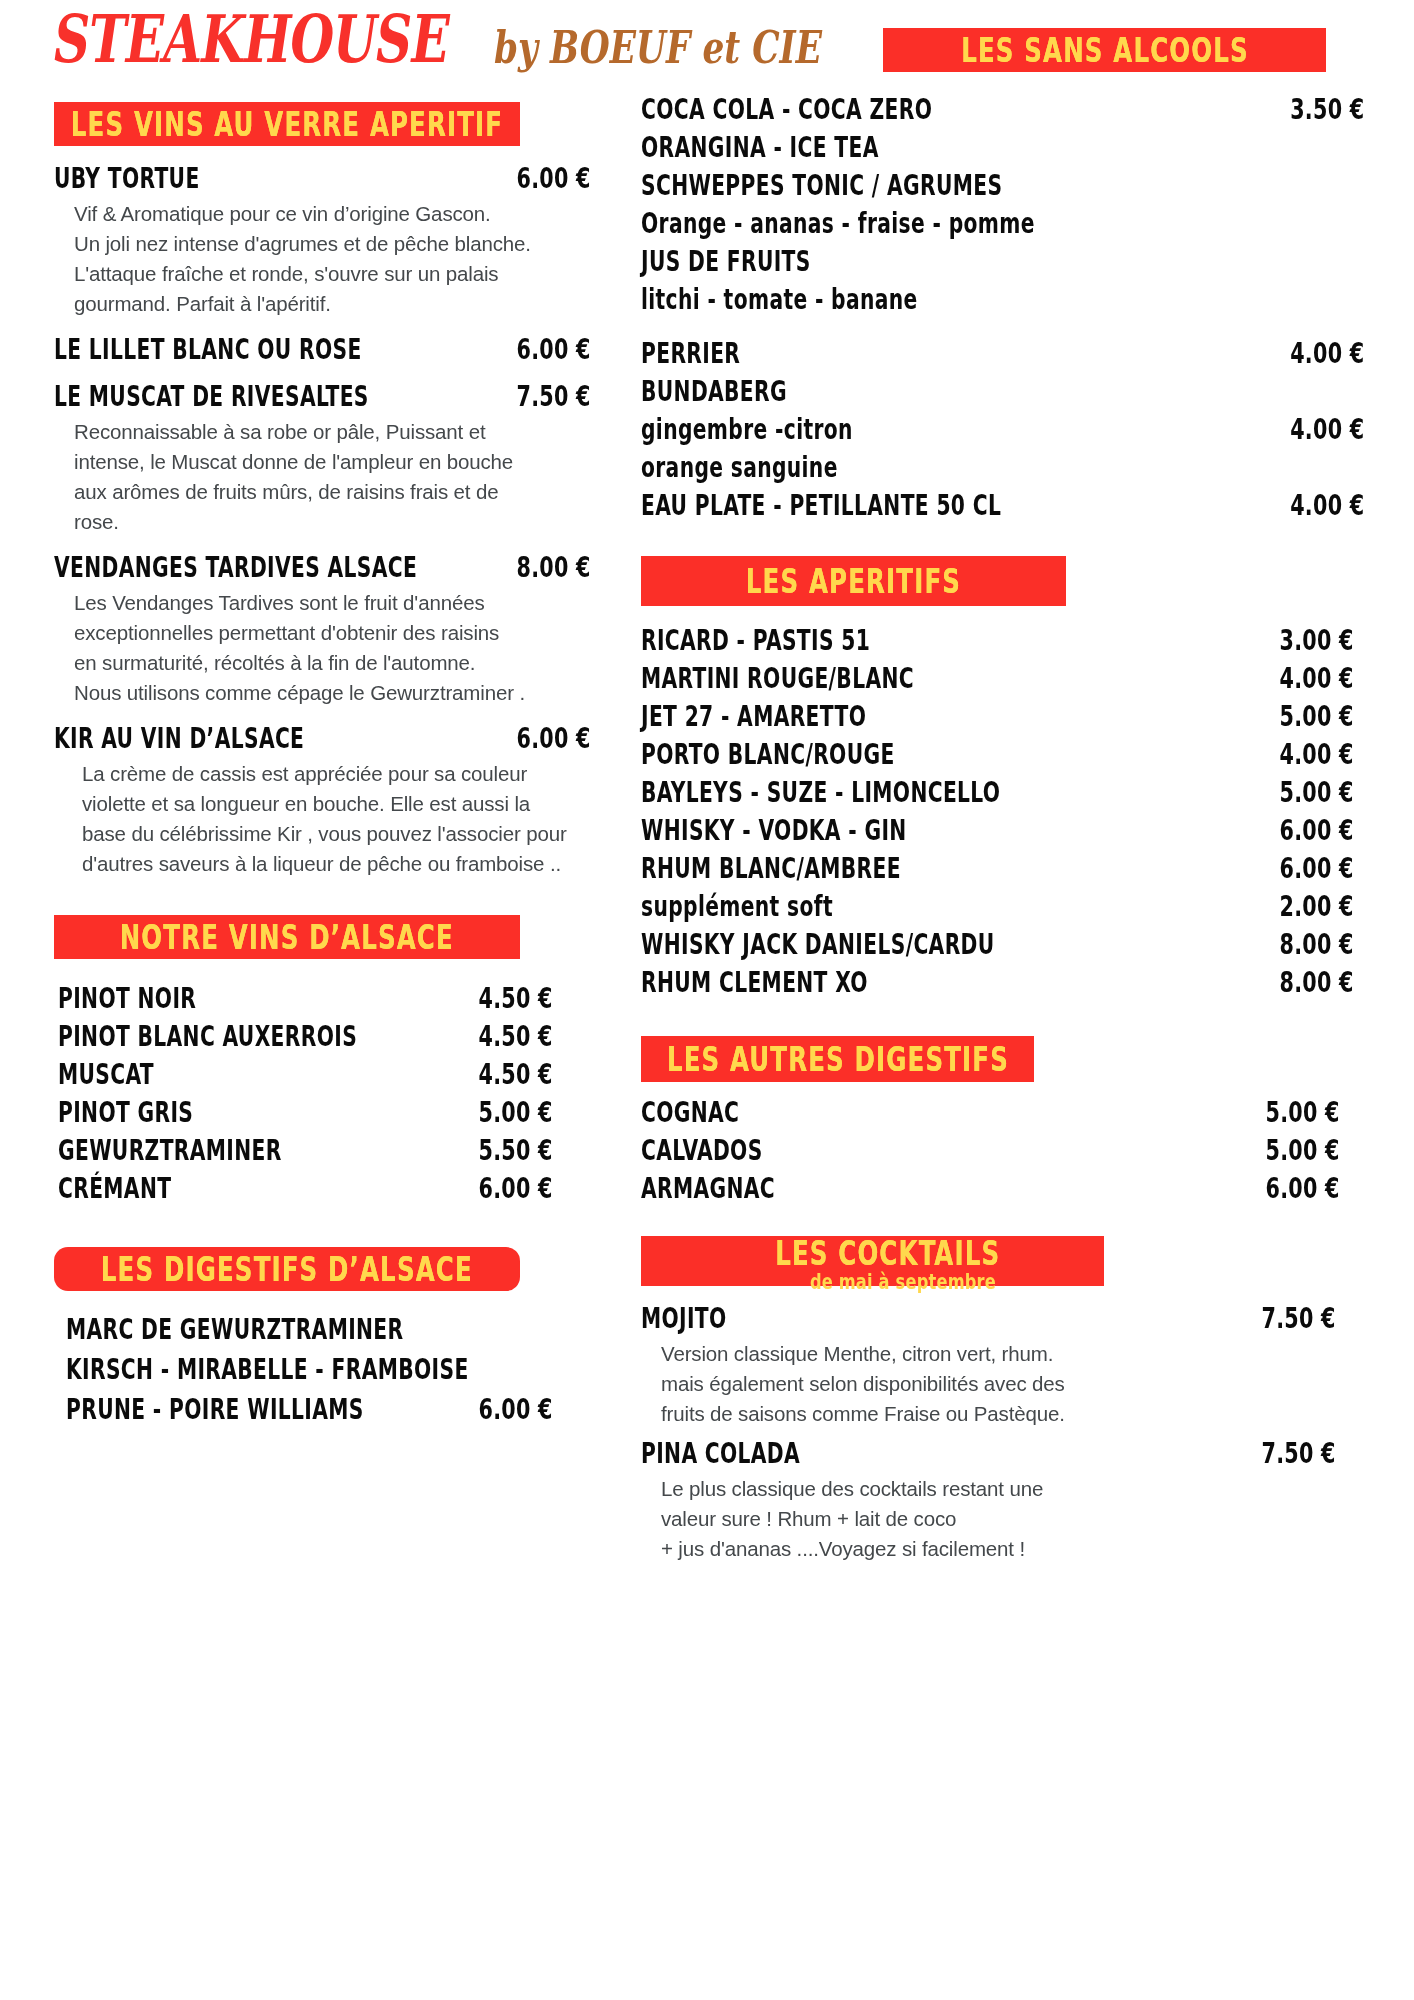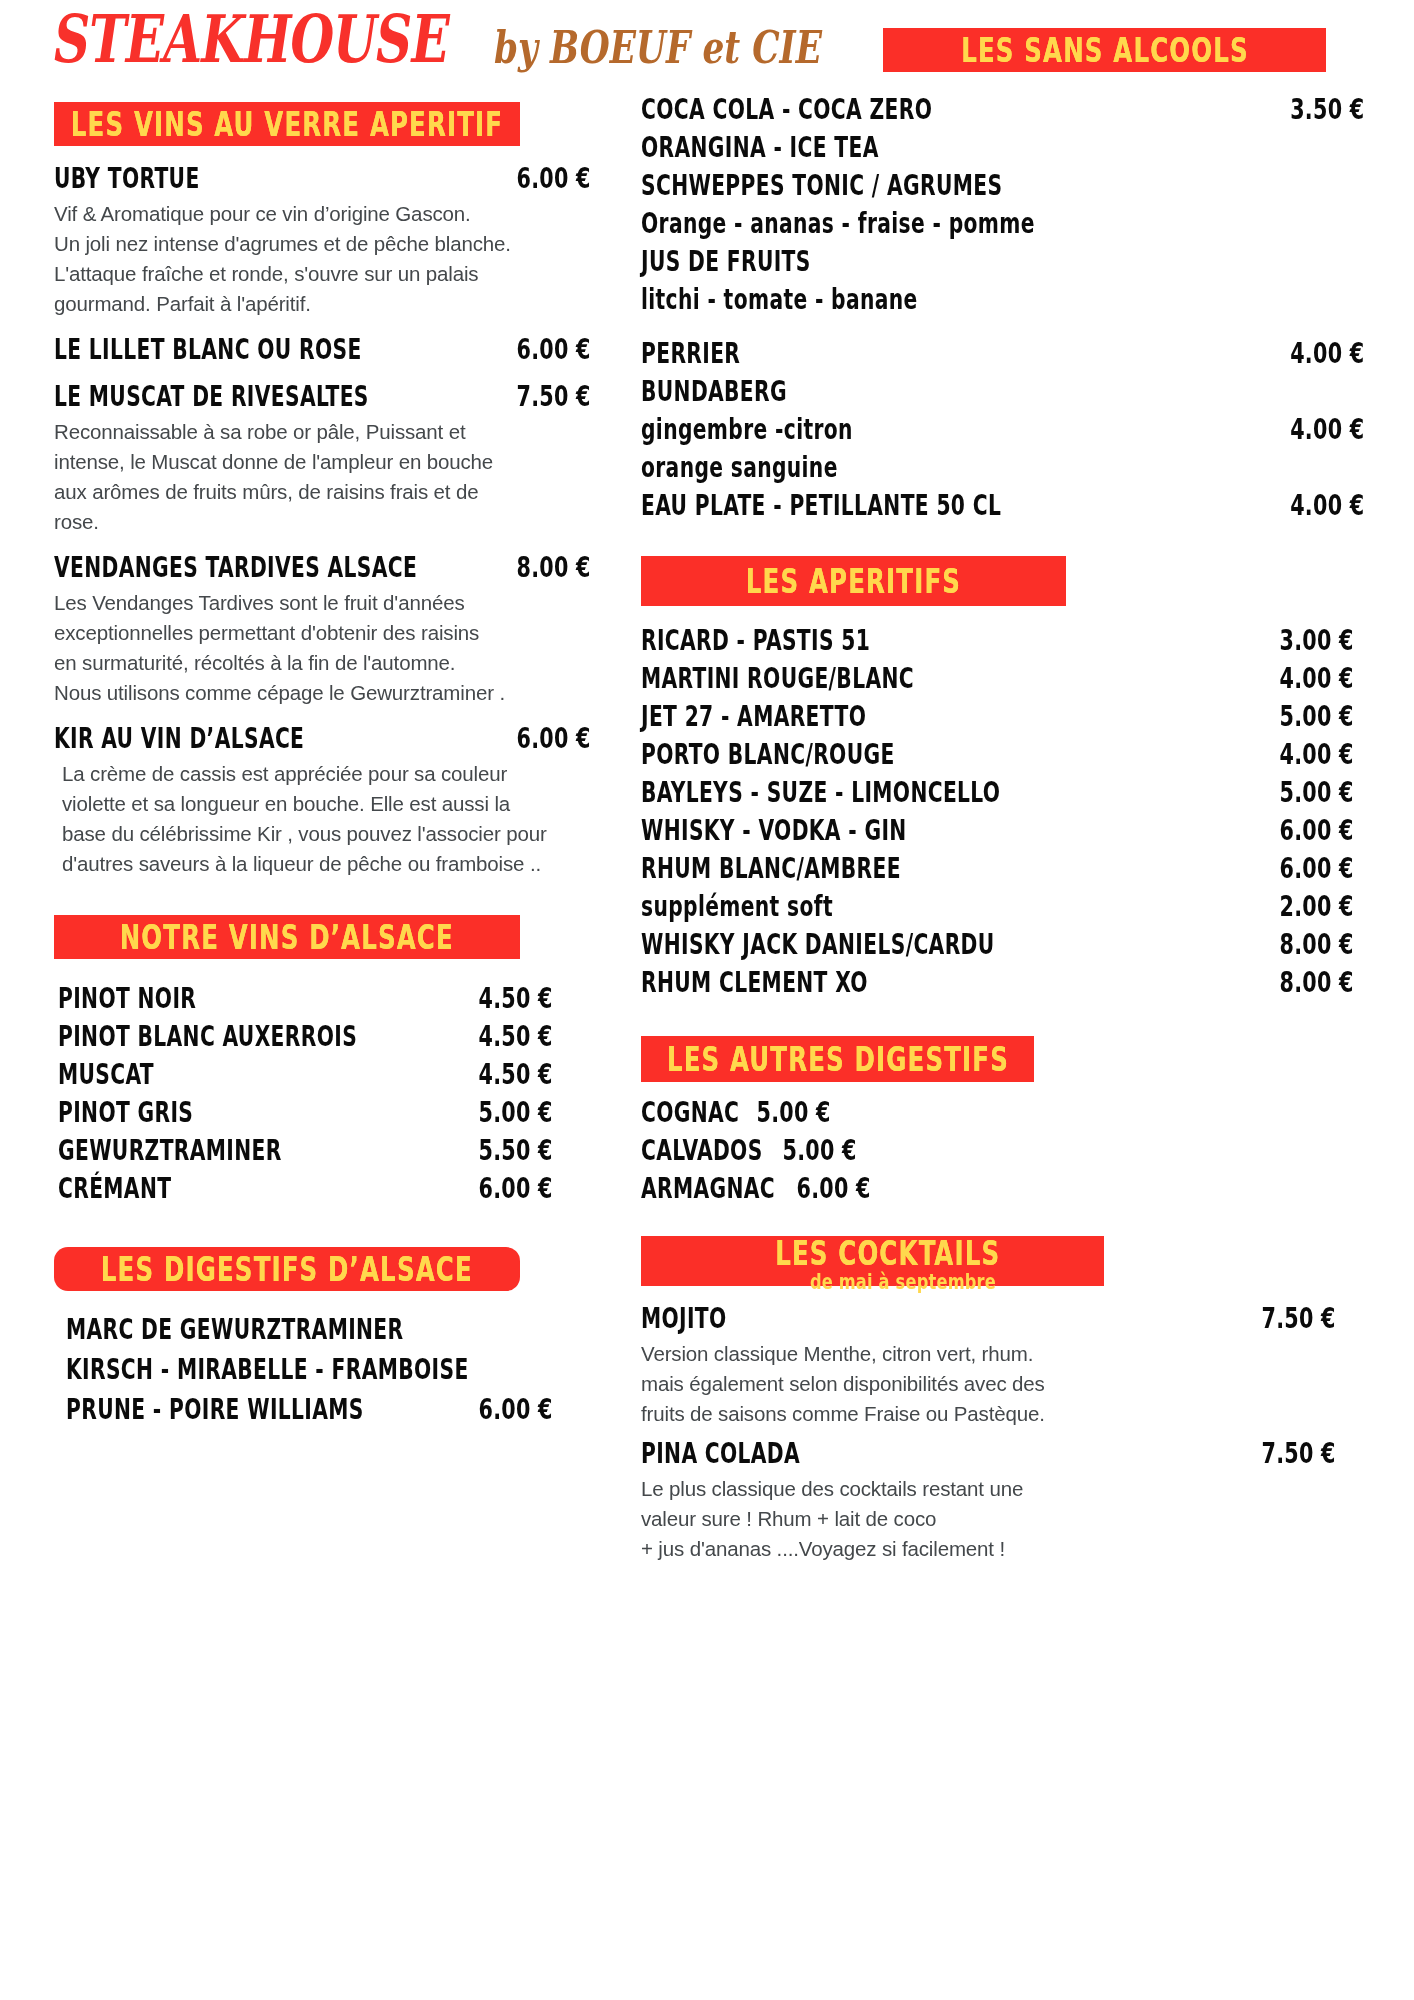--- a/index.html
+++ b/index.html
@@ -127,20 +127,21 @@
     text-align: right;
   }
 
   .desc {
     font-family: "Liberation Sans", sans-serif;
     font-size: 20.5px;
     line-height: 30px;
     color: #44484b;
     letter-spacing: -0.15px;
     margin-top: 4px;
+    margin-left: 20px;
   }
 
   
   .wine-block { margin-bottom: 18px; padding-left: 8px; }
   .wine-block .item { margin-bottom: 2px; }
   .wine-block .iname { font-size: 25px; }
   .wine-block .iprice { font-size: 25px; }
   .wine-block.indent .desc { padding-left: 8px; }
 
   
@@ -185,21 +186,21 @@
     display: flex;
     justify-content: space-between;
     align-items: baseline;
     height: 38px;
     padding-right: 16px;
   }
 
   .dg-list { padding-left: 6px; }
   .dg-list .row {
     display: flex;
-    justify-content: flex-start;
+    justify-content: space-between;
     align-items: baseline;
     height: 38px;
     padding-right: 30px;
   }
 
   .cocktail { padding-left: 6px; margin-bottom: 12px; }
   .cocktail .item { padding-right: 34px; margin-bottom: 2px; }
   .cocktail .desc { padding-left: 0px; }
 </style>
 </head>

